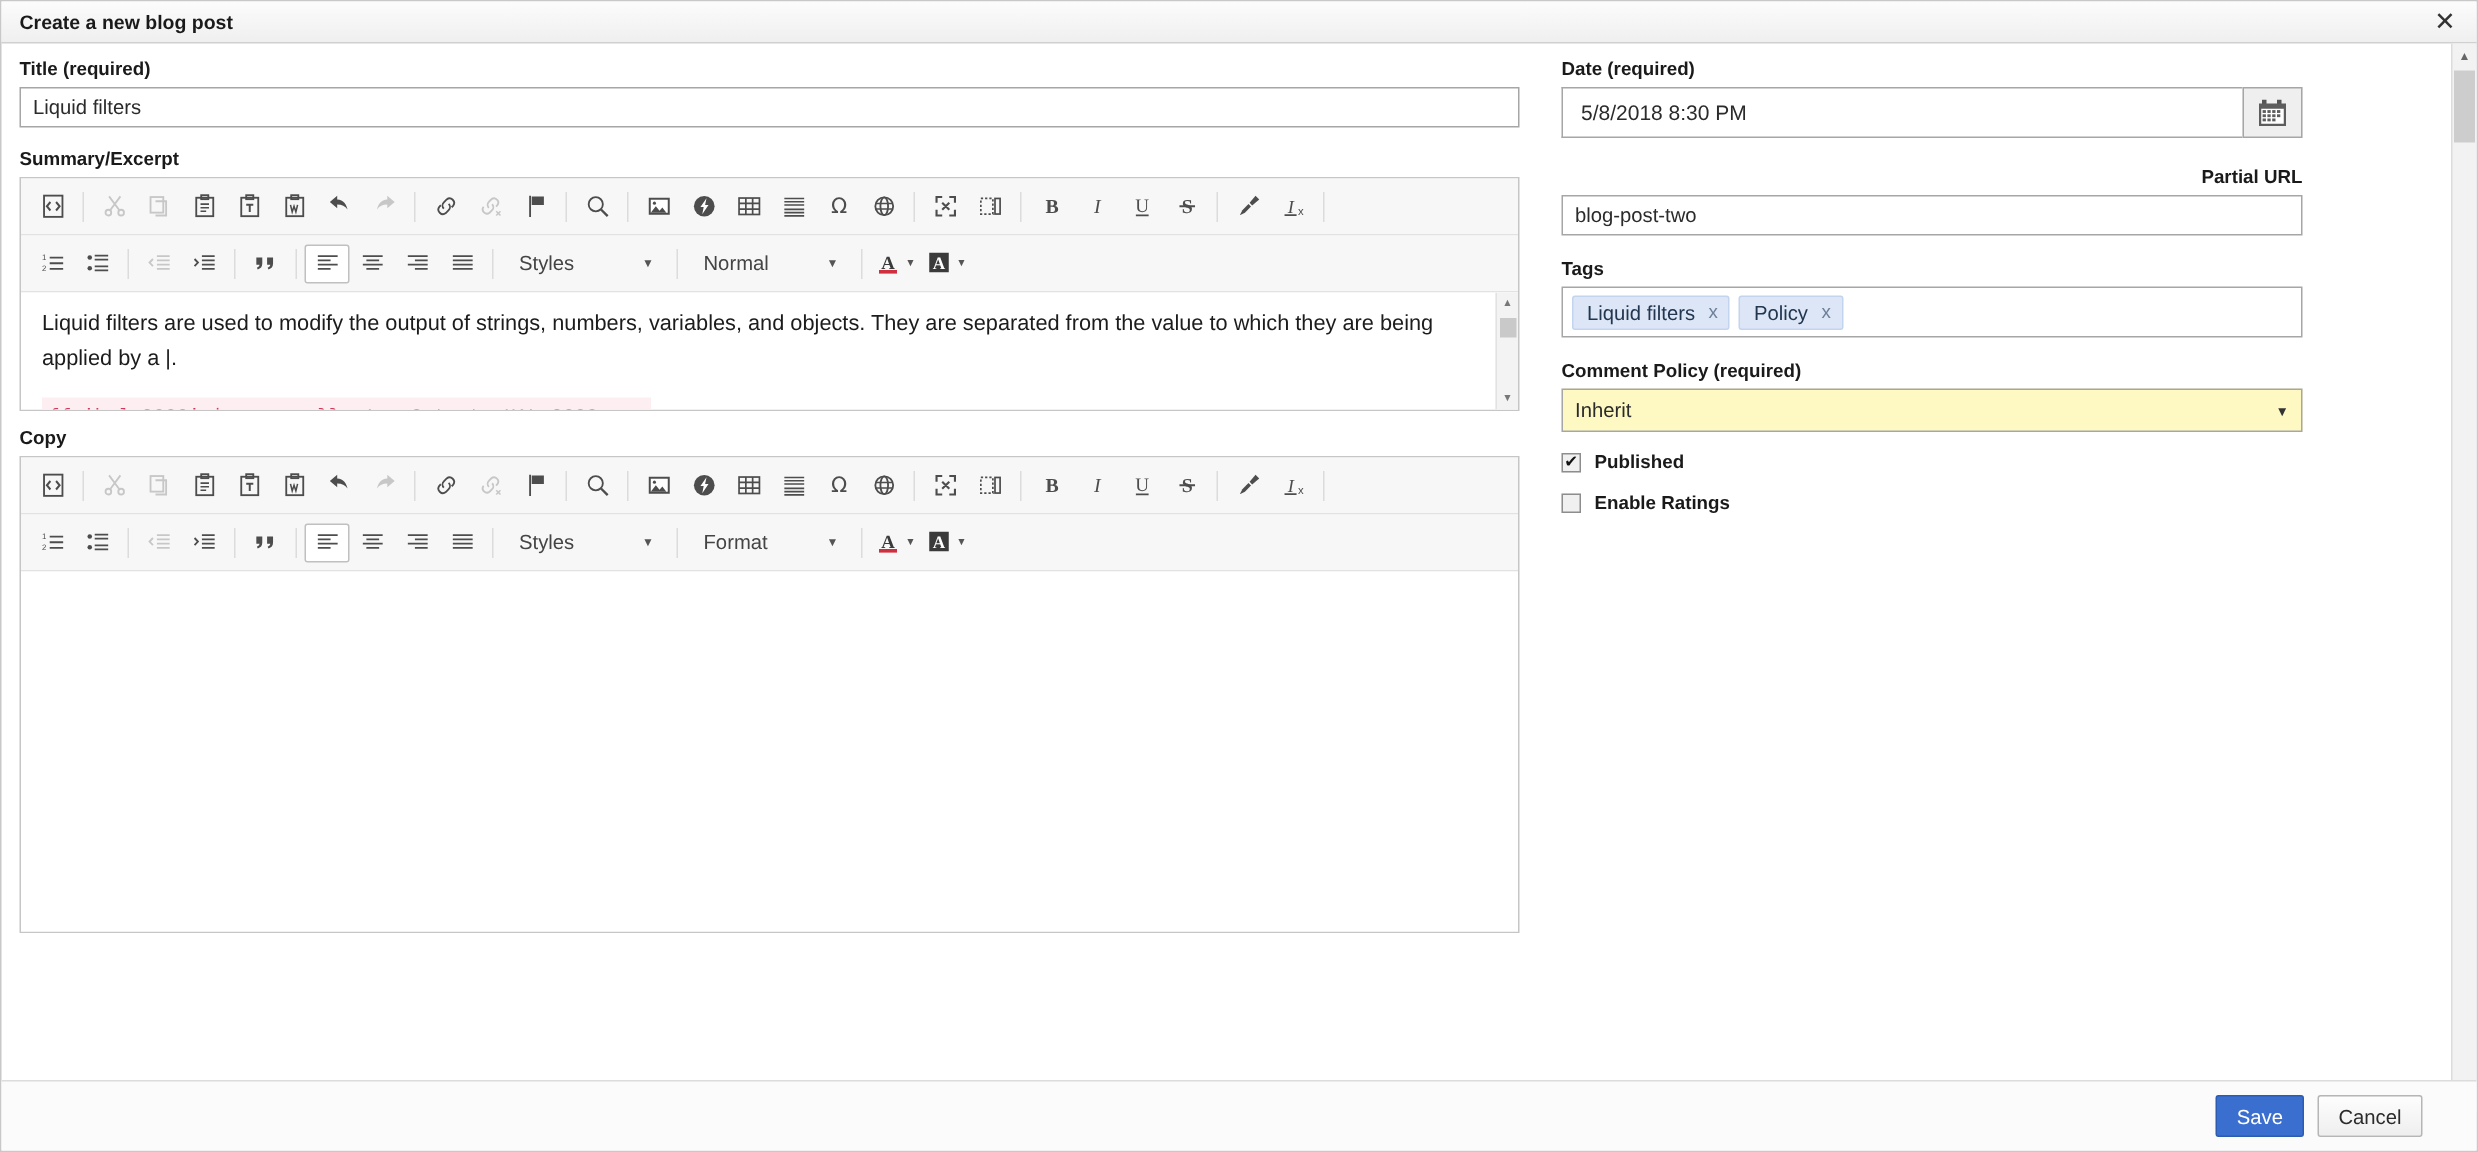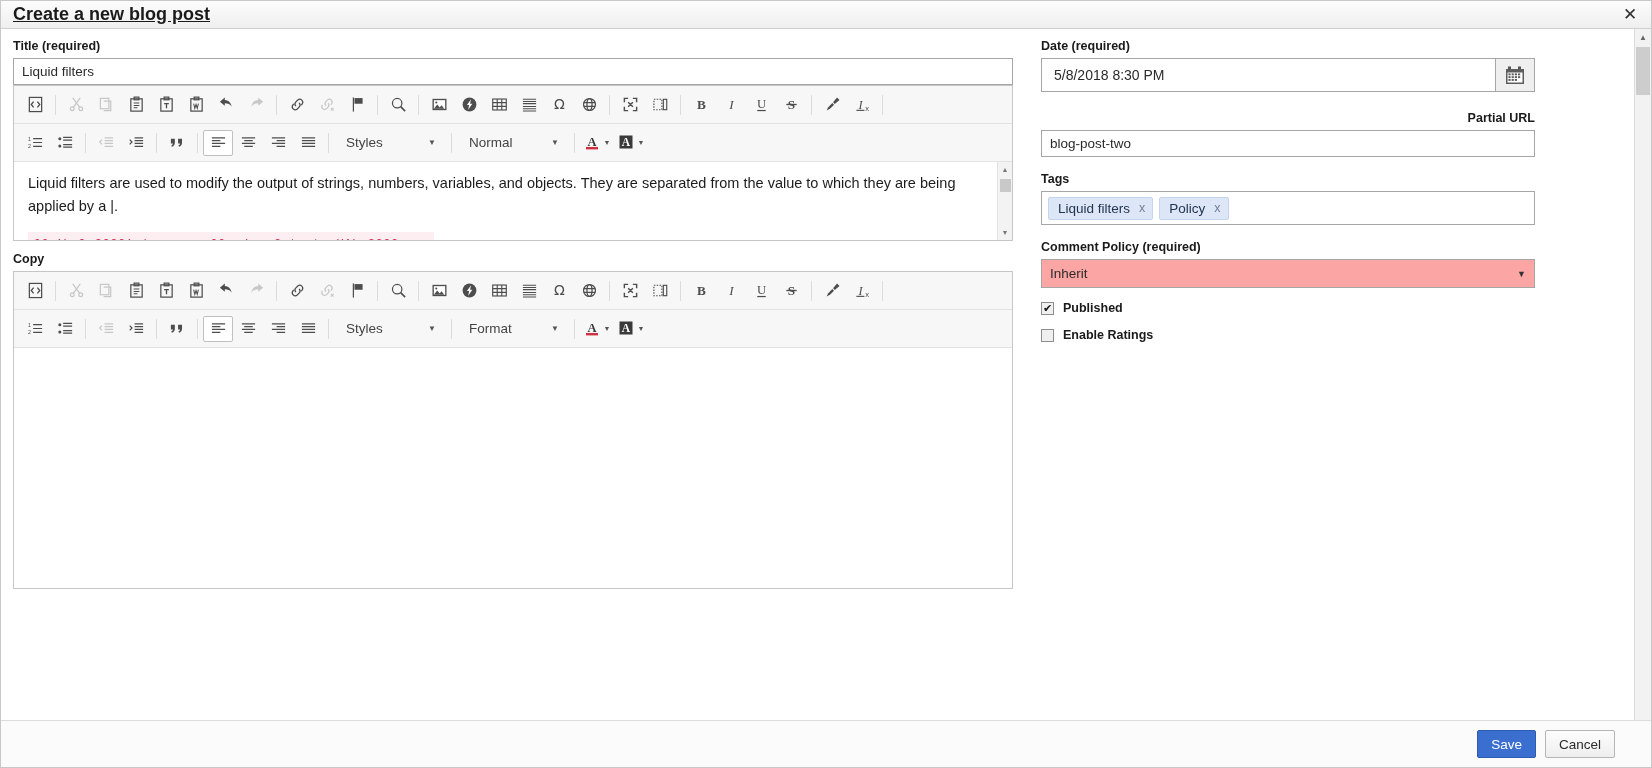--- a/index.html
+++ b/index.html
@@ -14,21 +14,21 @@
   }
   .app { position: relative; width: 1652px; height: 768px; background:#fff; border:1px solid #c8c8c8; }
 
   
   .titlebar {
     position:absolute; left:0; top:0; width:1650px; height:28px;
     background: linear-gradient(#fcfcfc, #efefef);
     border-bottom:1px solid #d0d0d0;
     display:flex; align-items:center;
   }
-  .titlebar .title { margin-left:12px; font-weight:bold; font-size:18px; color:#1a1a1a;text-decoration:underline; }
+  .titlebar .title { margin-left:12px; font-weight:bold; font-size:13px; color:#1a1a1a; }
   .close-btn {
     position:absolute; right:0; top:0; width:42px; height:27px;
     display:flex; align-items:center; justify-content:center;
     font-size:17px; color:#333; cursor:pointer; background:transparent;
   }
 
   
   .outer-scroll {
     position:absolute; right:0; top:28px; width:17px; height:712px;
     background:#f2f2f2; border-left:1px solid #dcdcdc;
@@ -101,21 +101,21 @@
     padding:4px 6px; display:flex; align-items:center; gap:6px;
   }
   .tag {
     display:inline-flex; align-items:center; gap:9px;
     background:#dce6f7; border:1px solid #c3d4ef; border-radius:2px;
     padding:3px 7px 3px 9px; font-size:13.5px; color:#23364f;
   }
   .tag .x { color:#6f8099; font-size:12.5px; cursor:pointer; }
 
   .select-box {
-    width:100%; height:29px; border:1px solid #a6a6a6; background:#fca5a5;
+    width:100%; height:29px; border:1px solid #a6a6a6; background:#fef9c3;
     display:flex; align-items:center; justify-content:space-between;
     padding:0 8px; font-size:13.5px; color:#2b2b2b; cursor:pointer;
   }
   .select-box .caret { font-size:9px; color:#333; }
 
   .check-row { display:flex; align-items:center; gap:9px; margin-top:13px; }
   .cb {
     width:13px; height:13px; border:1px solid #8d8d8d; background:#f0f0f0;
     display:flex; align-items:center; justify-content:center;
     font-size:11px; color:#111; line-height:1; cursor:pointer;
@@ -160,20 +160,21 @@
     <div class="arrow-up">▲</div>
     <div class="thumb"></div>
     <div class="arrow-dn">▼</div>
   </div>
 
   <div class="left-col">
 
     <label class="field-label">Title (required)</label>
     <input class="text-input" value="Liquid filters" style="">
 
+    <label class="field-label" style="margin-top:14px;">Summary/Excerpt</label>
 
     
     <div class="editor">
       <div class="tb-row" id="tb1">
           <div class="tb-btn" title="Source">
             <svg width="17" height="17" viewBox="0 0 18 18" fill="none" stroke="currentColor" stroke-width="1.3">
               <rect x="2.5" y="1.5" width="13" height="15"></rect>
               <path d="M7 6L4.5 9L7 12M11 6L13.5 9L11 12" stroke-width="1.4"></path>
             </svg>
           </div>

